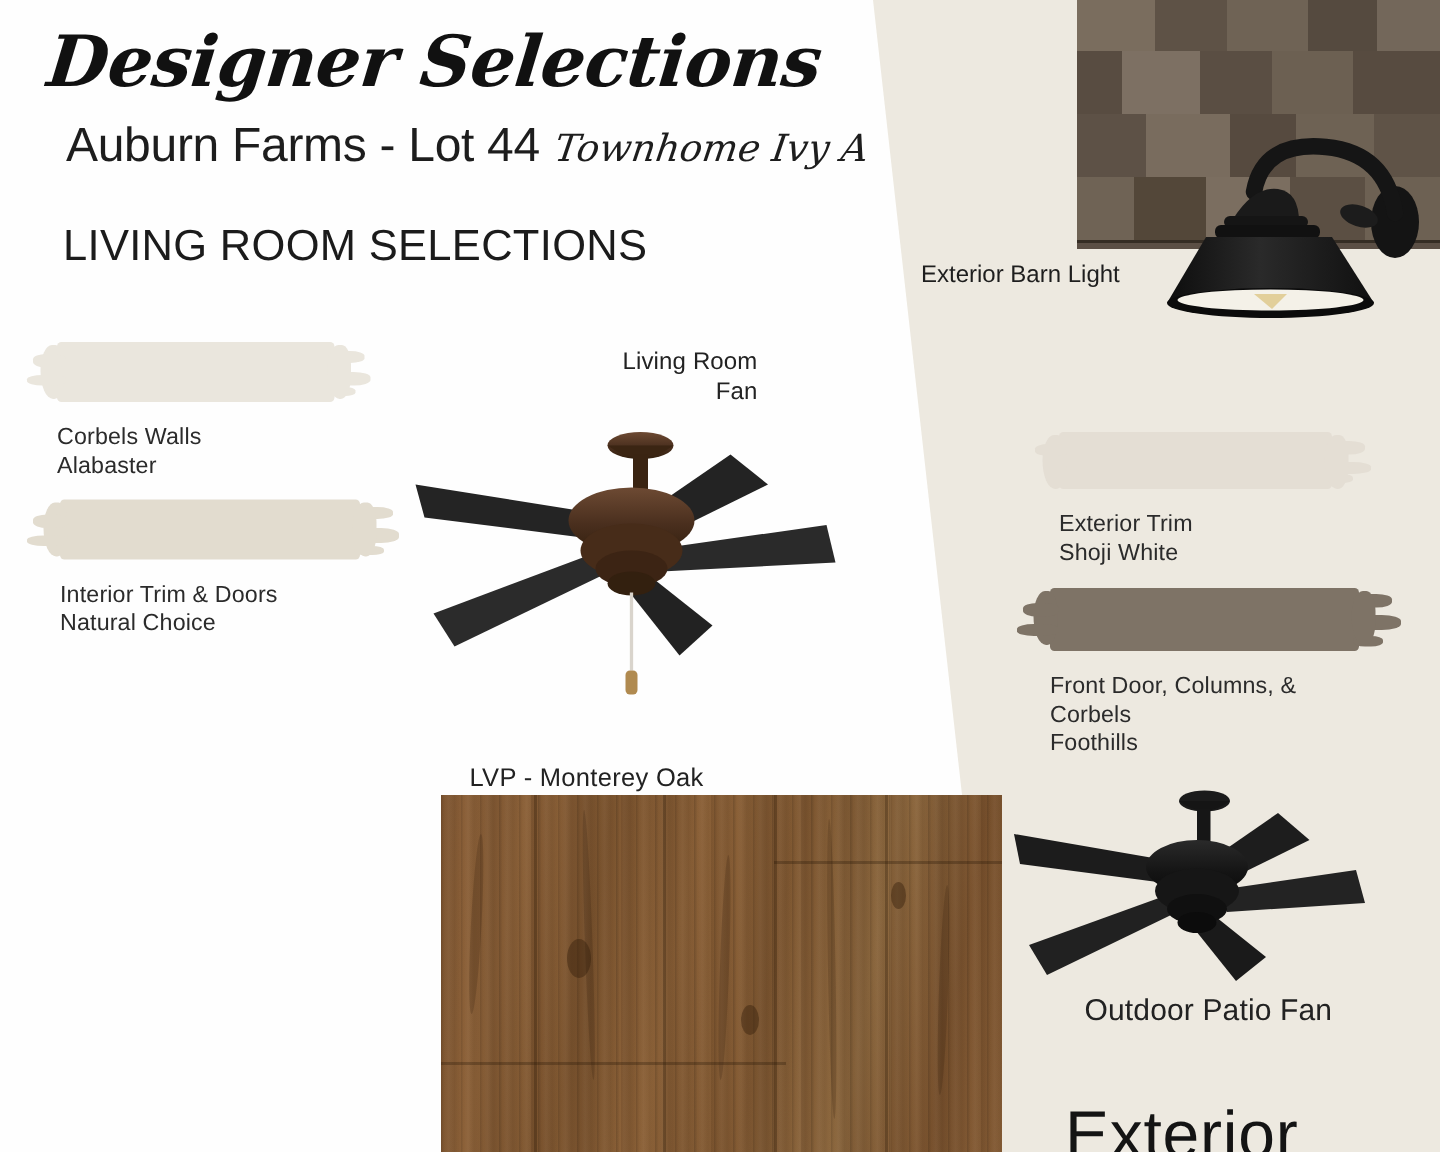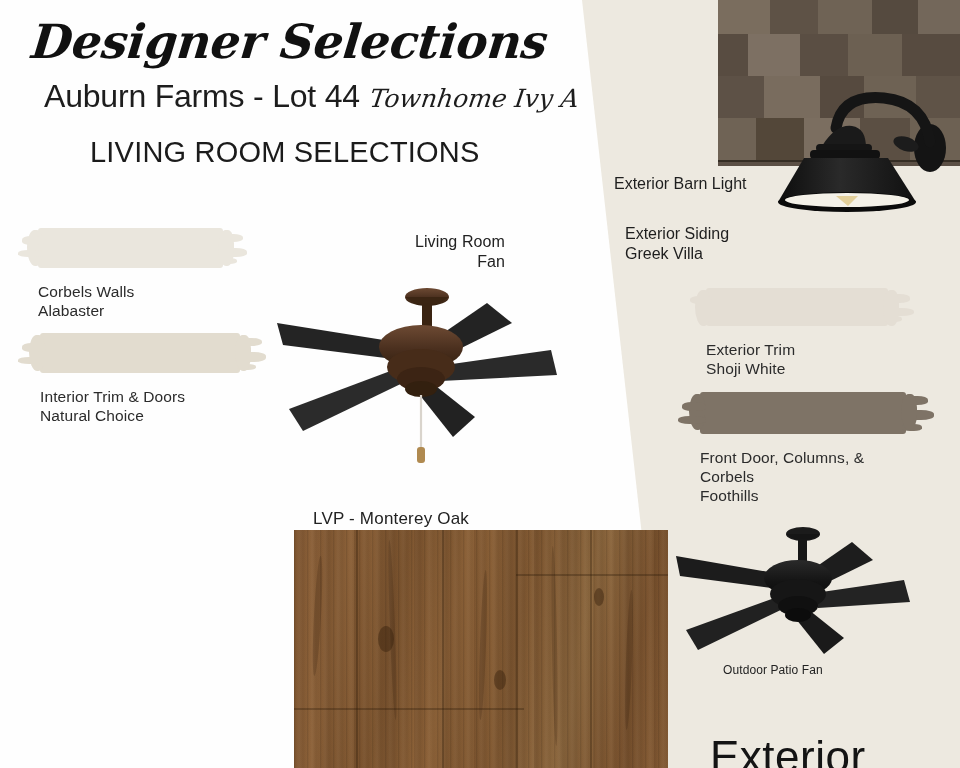--- a/index.html
+++ b/index.html
@@ -35,23 +35,23 @@
   .sub-main{
     font-size:32px;font-weight:400;color:#1d1d1d;
     letter-spacing:-0.2px;vertical-align:baseline;
   }
   .sub-script{
     font-family:"DejaVu Serif", serif;
     font-style:italic;font-size:25px;color:#1d1d1d;
     margin-left:10px;transform:skewX(-8deg);display:inline-block;
   }
   .section-title{
-    position:absolute;left:42px;top:136px;
+    position:absolute;left:42px;top:148px;
     font-size:29px;line-height:1.16;font-weight:400;
-    letter-spacing:0.2px;color:#1b1b1b;margin-left:48px;
+    letter-spacing:0.2px;color:#1b1b1b;
   }
 
   
   .swatch-block{position:absolute;}
   .swatch{
     position:relative;height:40px;border-radius:3px;
   }
   .swatch::before,.swatch::after{
     content:"";position:absolute;top:2px;height:36px;width:16px;
     background:inherit;border-radius:50% 40% 45% 55%;
@@ -115,21 +115,21 @@
 
   
   .barn-light{position:absolute;left:770px;top:88px;width:190px;height:132px;}
 
   
   .exterior-word{
     position:absolute;left:710px;top:698px;
     font-size:44px;font-weight:400;letter-spacing:0.5px;color:#141414;margin-top:34px;
   }
   .patio-caption{
-    position:absolute;left:723px;top:663px;font-size:12px;color:#222;letter-spacing:0.1px;
+    position:absolute;left:723px;top:663px;font-size:20px;color:#222;letter-spacing:0.1px;
   }
   svg{display:block;}
 </style>
 </head>
 <body>
 
 <div id="board">
 
   <div class="right-panel"></div>
 
@@ -285,22 +285,20 @@
 
       <path d="M34 70 L118 70 L146 114 L8 114 Z" fill="url(#shadeG)"></path>
       <ellipse cx="77" cy="114" rx="69" ry="10" fill="#0b0b0b"></ellipse>
       <ellipse cx="77" cy="112" rx="62" ry="7" fill="#f4f1e8"></ellipse>
       <path d="M66 108 L88 108 L78 118 Z" fill="#e2cf9a"></path>
     </svg>
   </div>
 
   <div style="position:absolute;left:614px;top:175px;font-size:16px;color:#1e1e1e;">Exterior Barn Light</div>
 
-  <div style="position:absolute;left:625px;top:224px;font-size:16px;line-height:1.22;color:#1e1e1e;white-space:pre-line;">Exterior Siding
-Greek Villa</div>
 
   <div class="swatch-block" style="left:700px;top:392px;width:206px;">
     <div class="swatch" style="background:#7E7366;height:42px;">
       <span class="wisp" style="left:-18px;top:10px;width:24px;height:9px;background:#7E7366;"></span>
       <span class="wisp" style="left:-22px;top:24px;width:28px;height:8px;background:#7E7366;"></span>
       <span class="wisp" style="right:-22px;top:4px;width:26px;height:9px;background:#7E7366;"></span>
       <span class="wisp" style="right:-28px;top:18px;width:32px;height:10px;background:#7E7366;"></span>
       <span class="wisp" style="right:-16px;top:32px;width:20px;height:7px;background:#7E7366;"></span>
     </div>
     <div class="swatch-label">Front Door, Columns, &amp;

